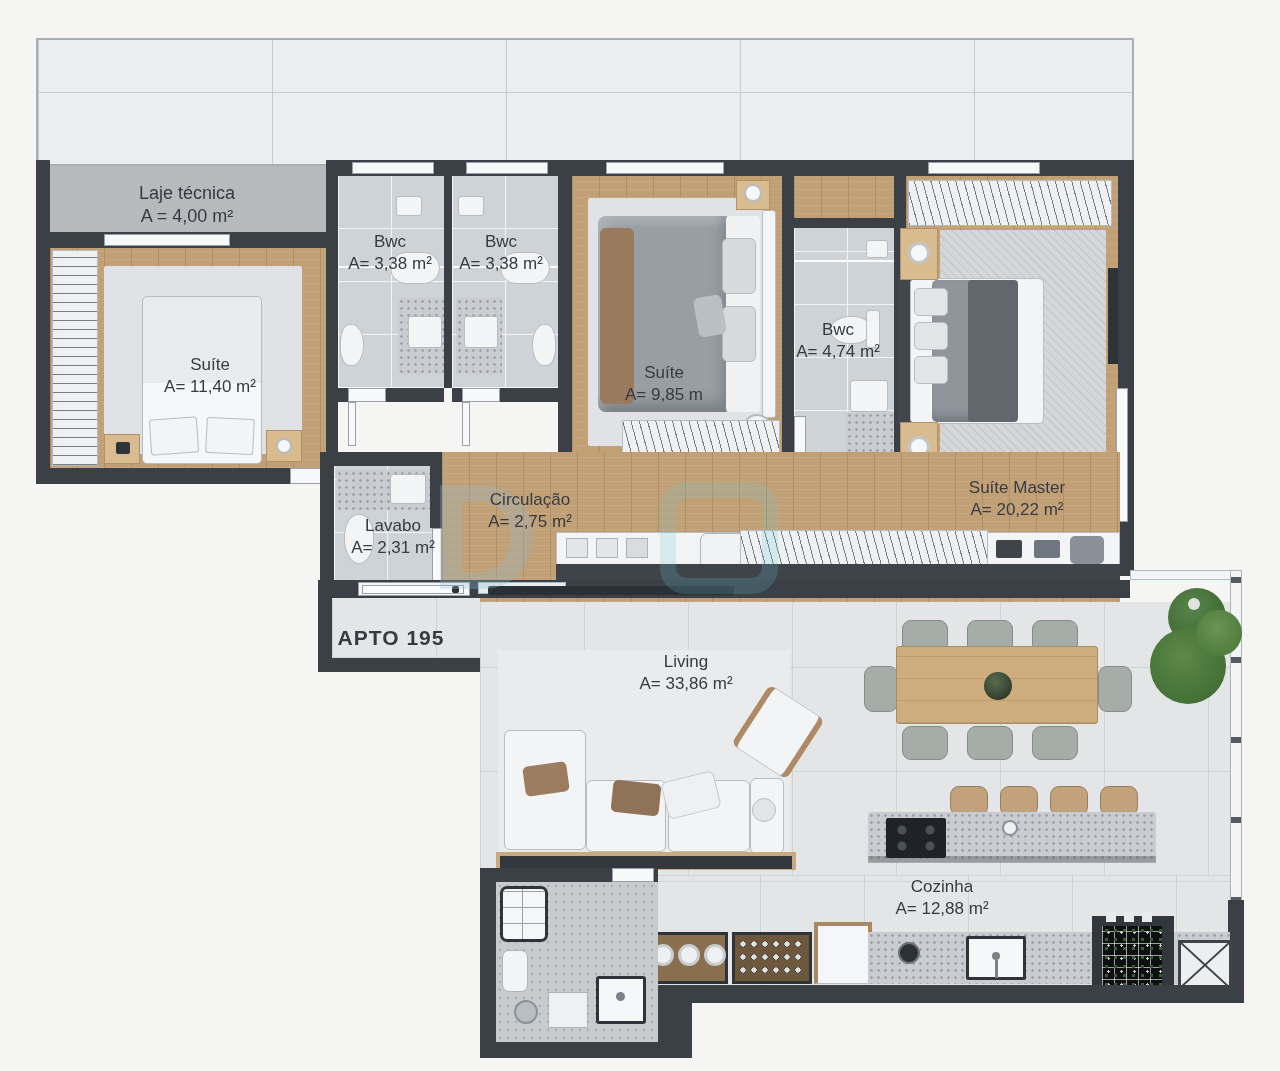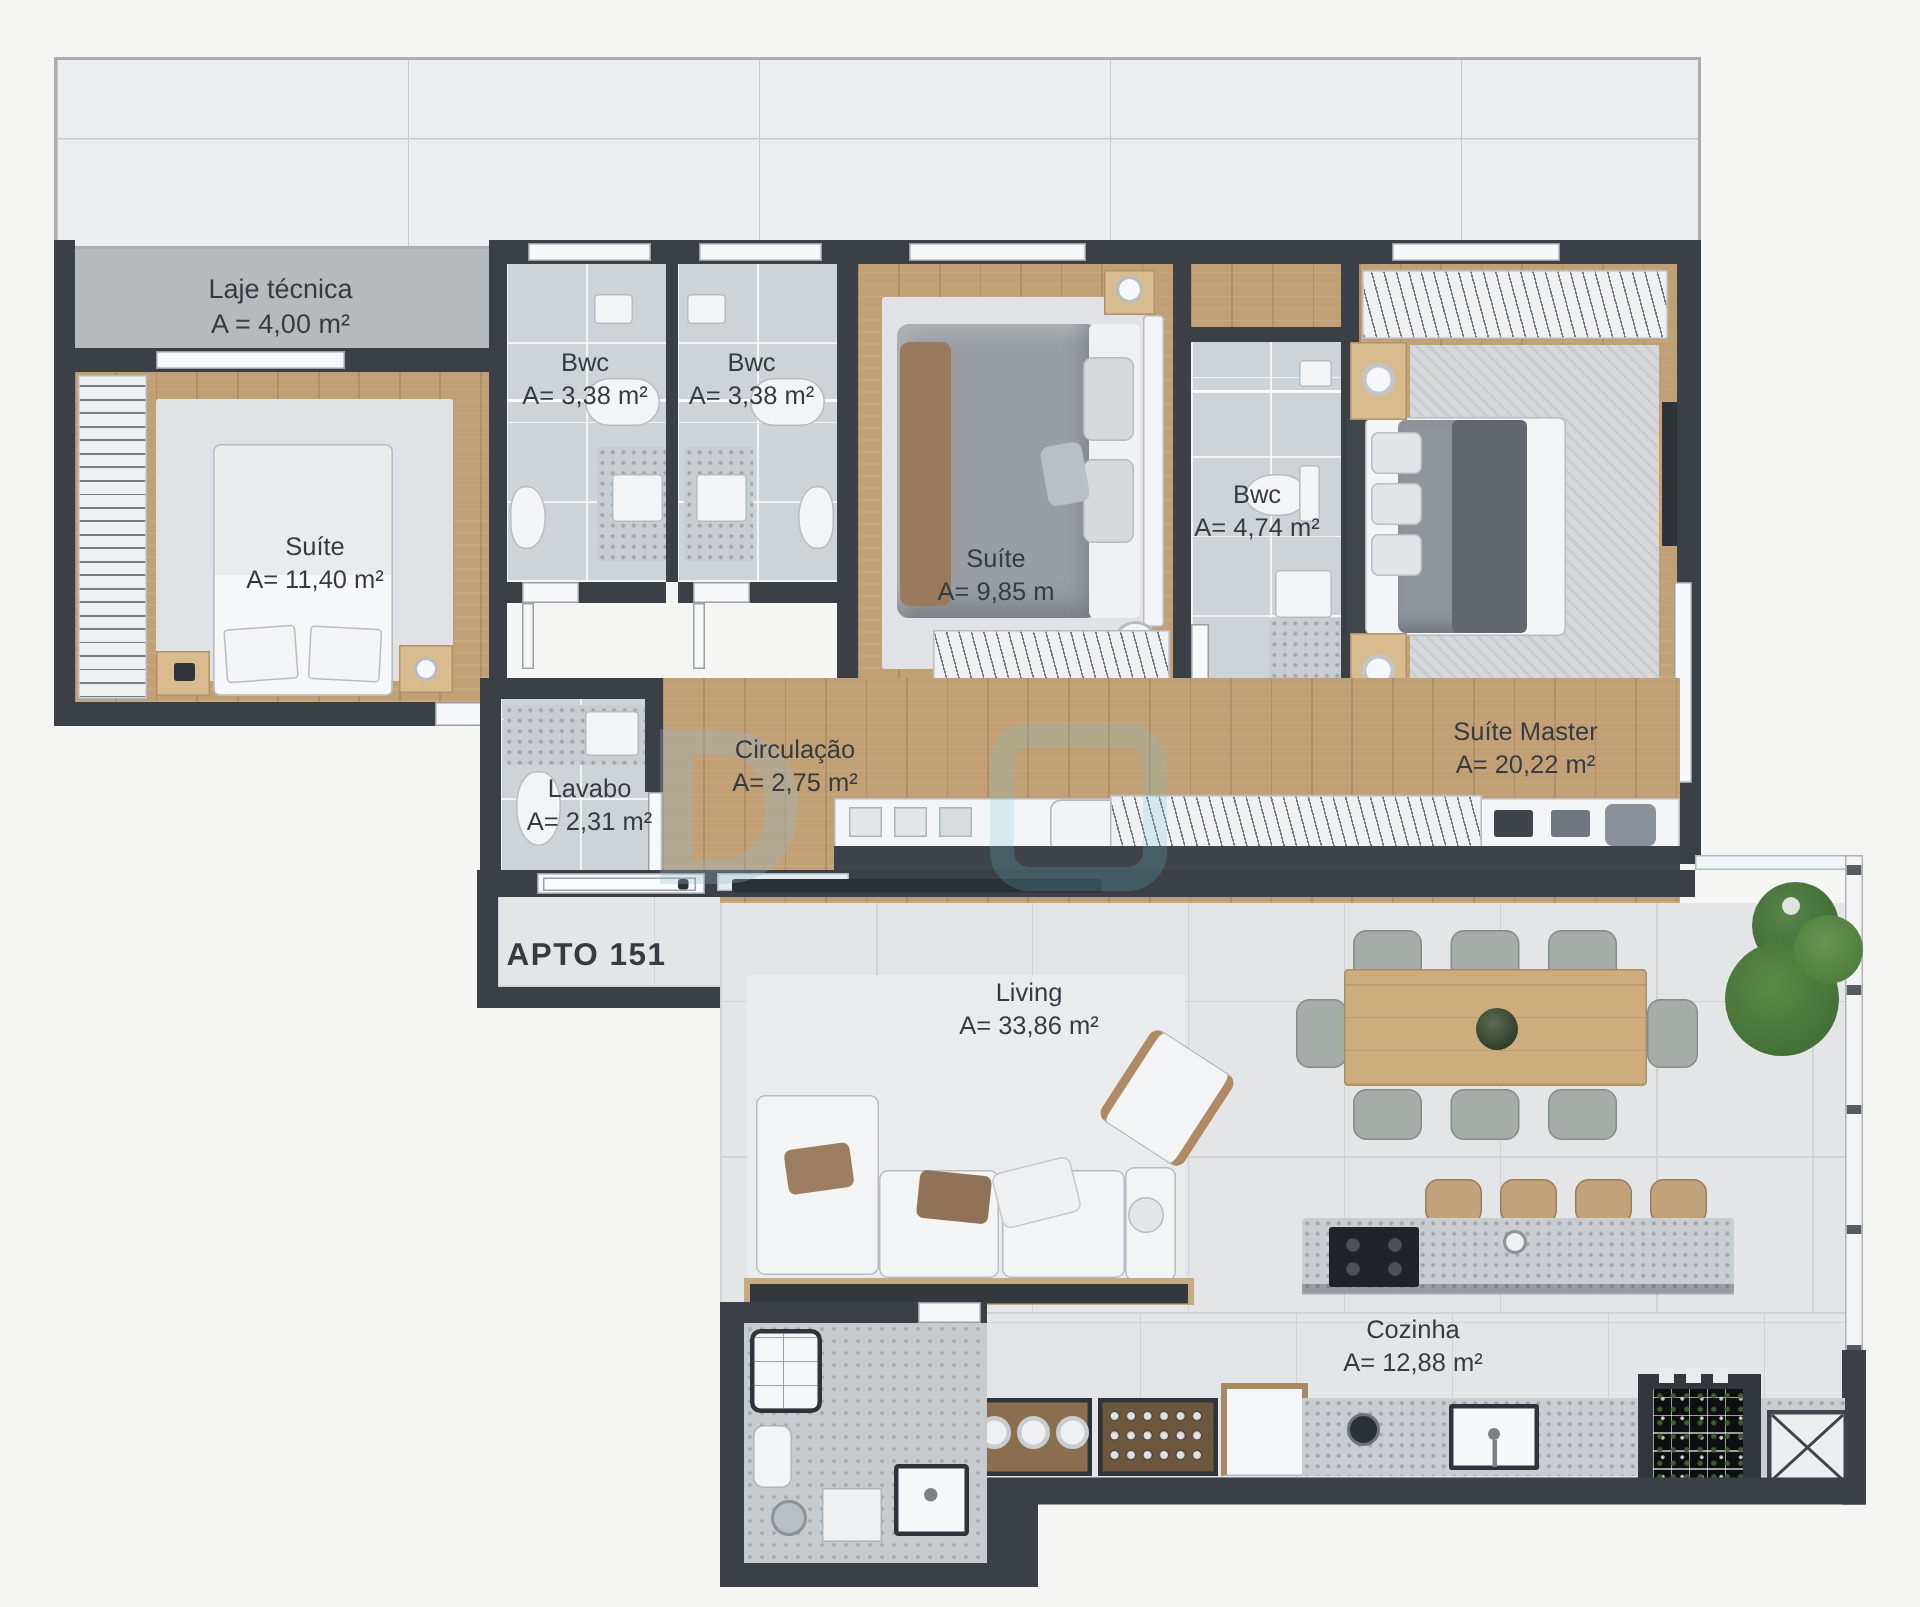--- a/index.html
+++ b/index.html
@@ -320,15 +320,15 @@
   </div>
   <div class="label" style="left:686px;top:673px;">
     <span>Living</span>
     <span>A= 33,86 m²</span>
   </div>
   <div class="label" style="left:942px;top:898px;">
     <span>Cozinha</span>
     <span>A= 12,88 m²</span>
   </div>
 
-  <div class="label" style="left:391px;top:638px;font-size:21px;font-weight:bold;letter-spacing:1px;">APTO 151</div>
+  <div class="label" style="left:391px;top:638px;font-size:21px;font-weight:bold;letter-spacing:1px;">APTO 195</div>
 
 </div>
 
 </body></html>

